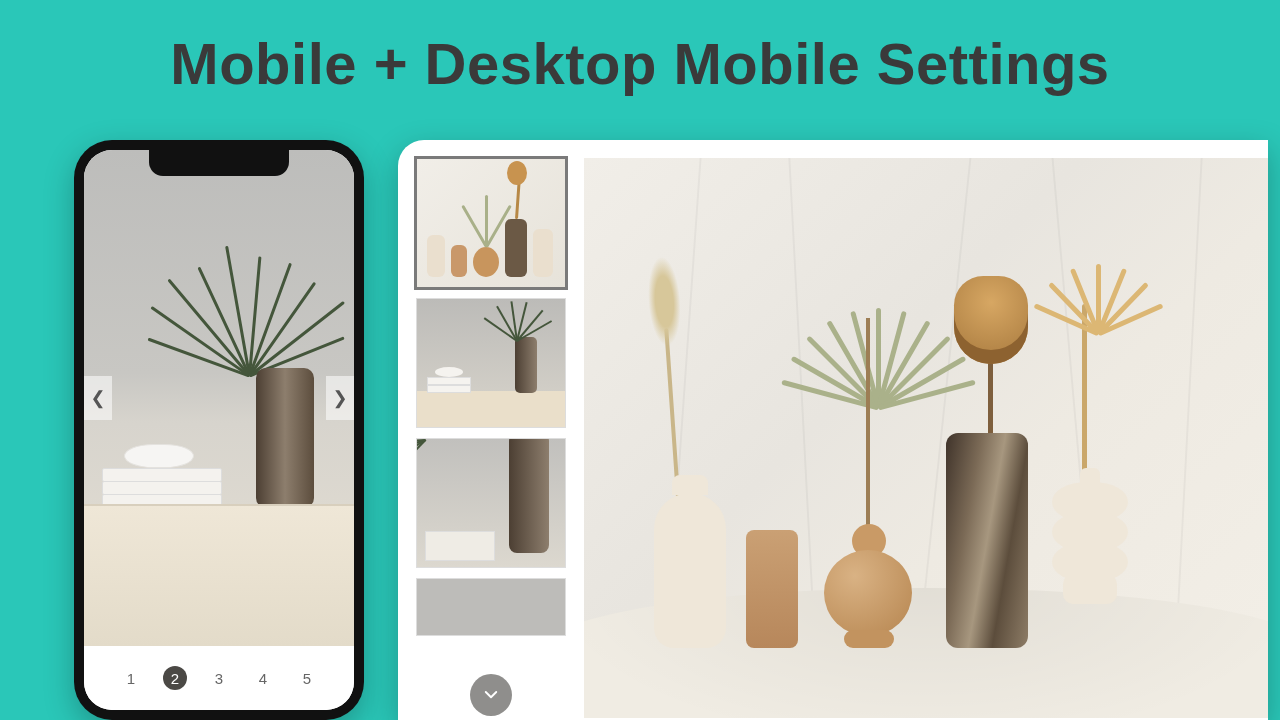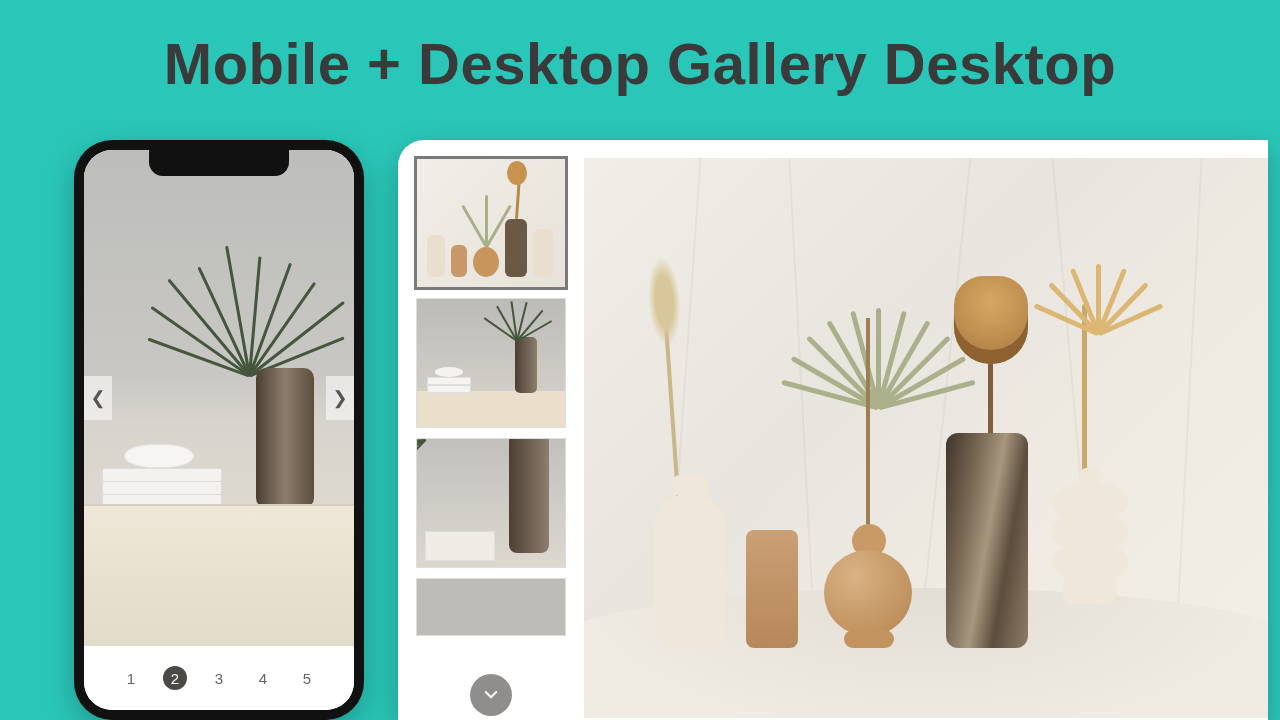--- a/index.html
+++ b/index.html
@@ -285,21 +285,21 @@
   .thumb3 .pl span:nth-child(2){transform:rotate(58deg);}
   .thumb3 .pl span:nth-child(3){transform:rotate(72deg);}
   .thumb3 .pl span:nth-child(4){transform:rotate(86deg);}
 
   .thumb4{background:#bdbcb9;height:58px !important;}
 
 </style>
 </head>
 <body>
 
-<div class="heading">Mobile + Desktop Gallery Desktop</div>
+<div class="heading">Mobile + Desktop Mobile Settings</div>
 
 <div class="phone">
   <div class="phone-screen">
     <div class="notch"></div>
 
     <div class="mobile-image">
       <div class="palm-mobile">
         <span></span>
           <span></span>
           <span></span>

